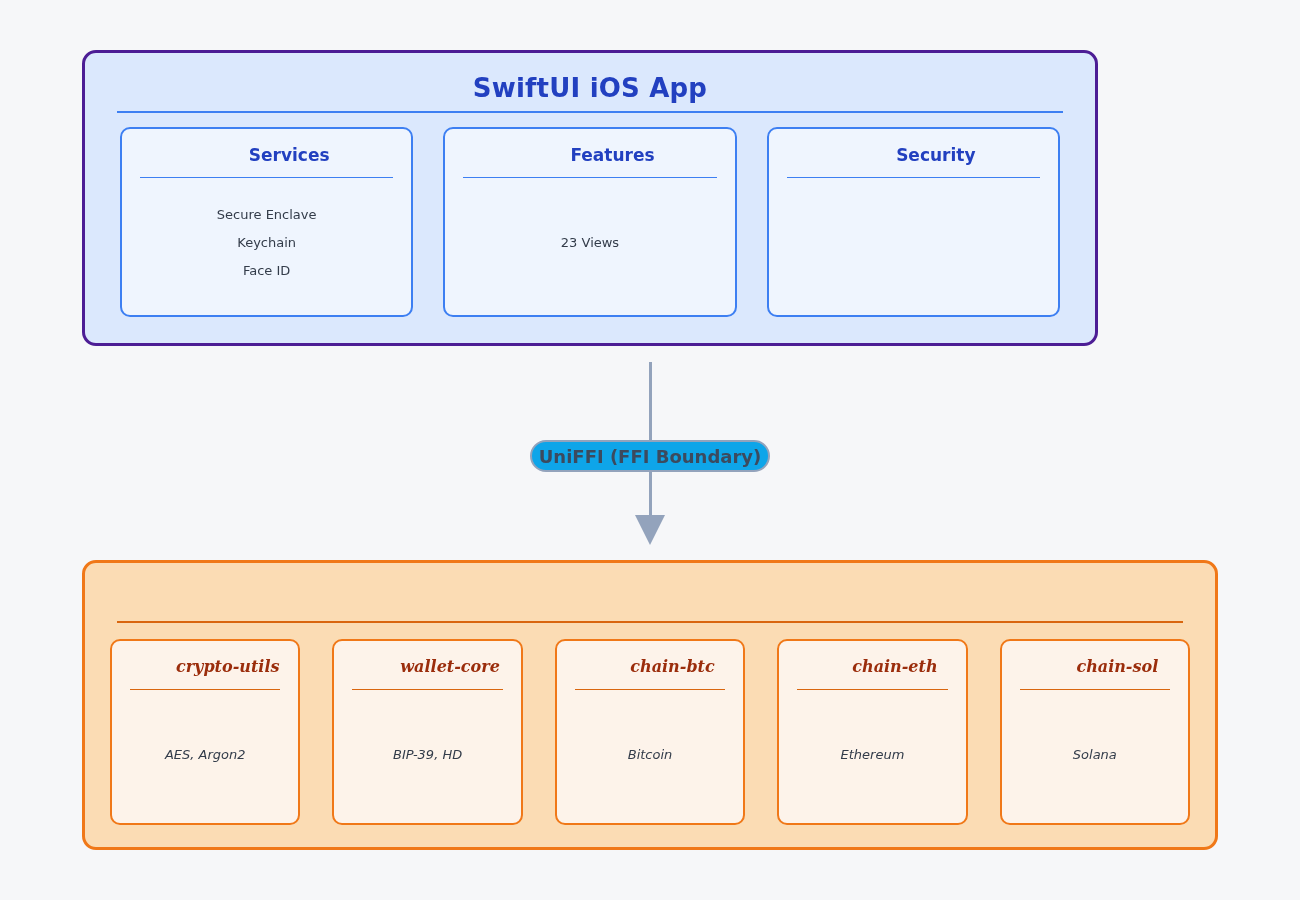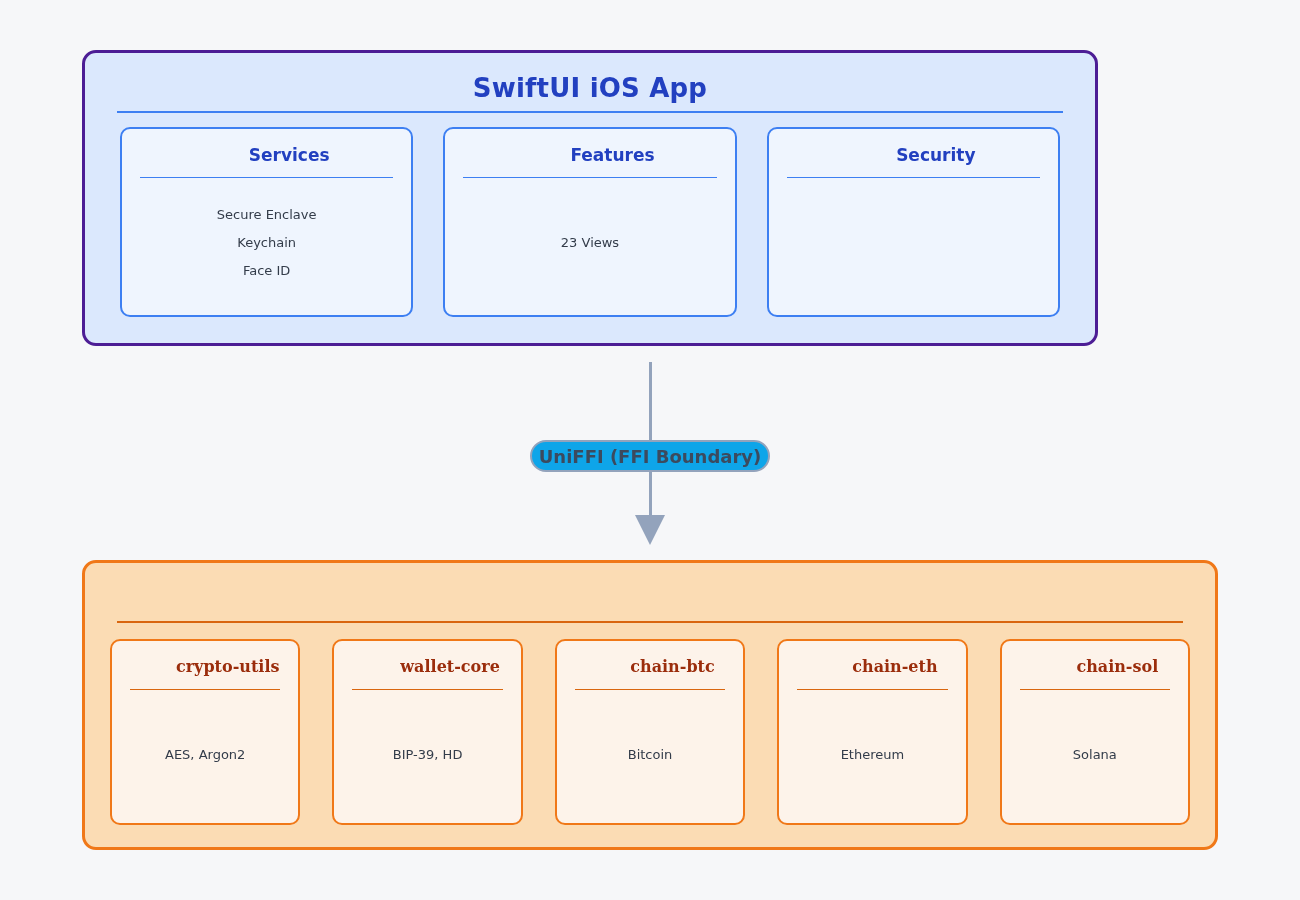--- a/index.html
+++ b/index.html
@@ -97,20 +97,21 @@
     padding: 0 35px;
     box-sizing: border-box;
     gap: 30px;
   }
 
   .card-row-rust {
     top: 76px;
     padding: 0 25px;
     box-sizing: border-box;
     gap: 32px;
+    font-style: italic;
   }
 
   .card {
     box-sizing: border-box;
     flex: 1 1 0;
     border-radius: 10px;
     position: relative;
   }
 
   .card-swift {

